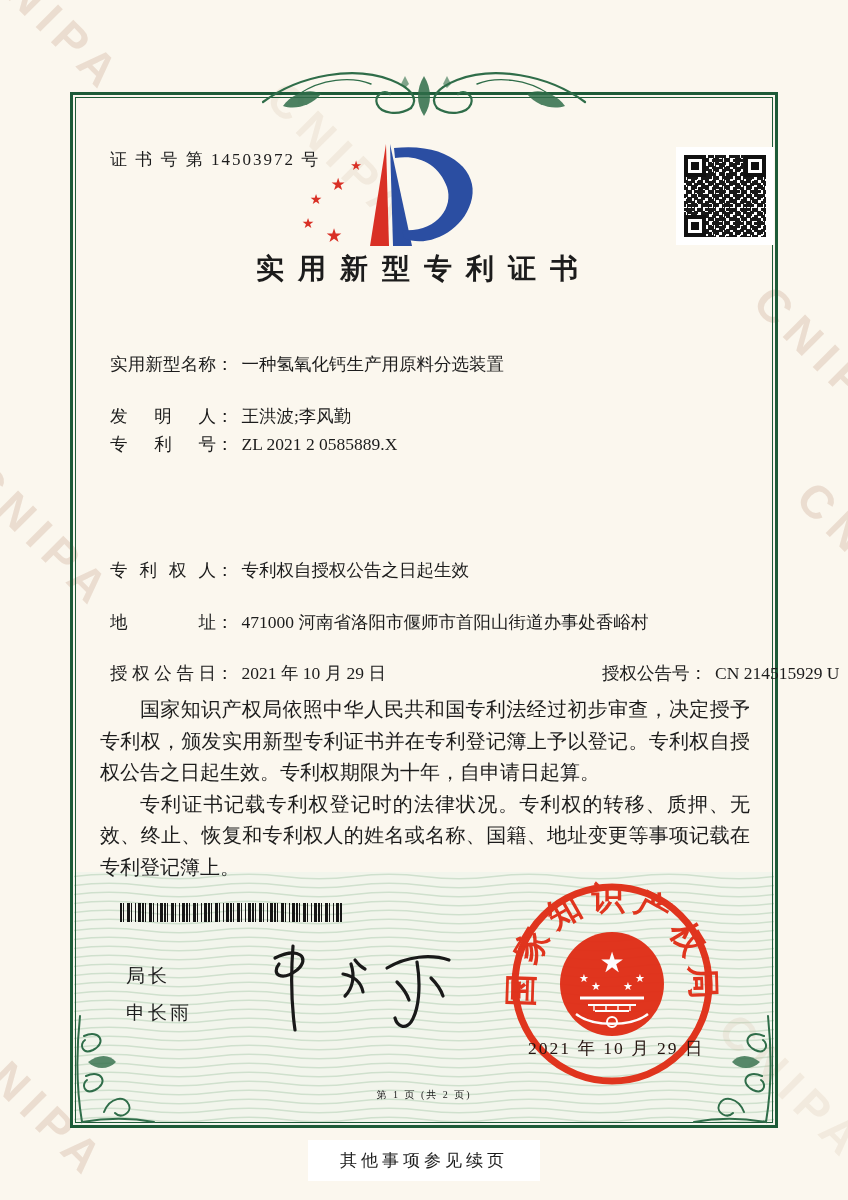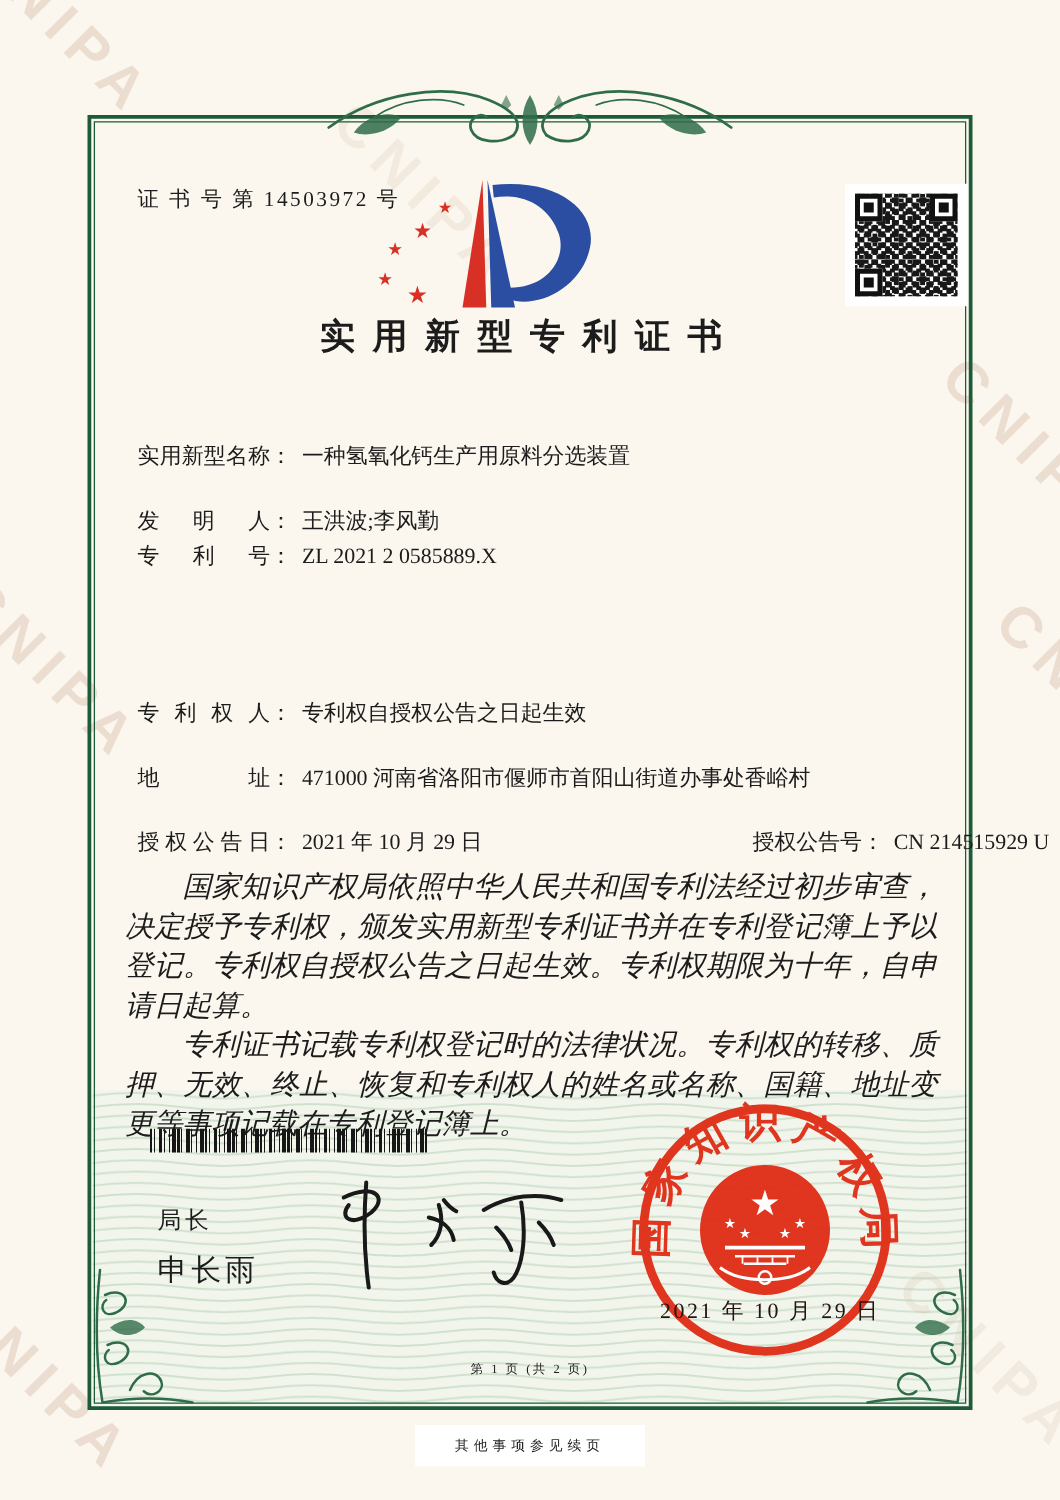--- a/index.html
+++ b/index.html
@@ -42,52 +42,52 @@
     font-size:28px; font-weight:bold; letter-spacing:14px; z-index:3;
   }
   
   .frow{position:absolute; left:110px; font-size:17.5px; z-index:3; white-space:nowrap;}
   .flabel{display:inline-block; width:106px; text-align:justify; text-align-last:justify;}
   .fcolon{display:inline-block; margin-right:8px;}
   .grant-no{position:absolute; left:455px; top:0; white-space:nowrap;margin-left:37px;}
   
   .body-text{
     position:absolute; left:100px; top:694px; width:650px;
-    font-size:23px; line-height:31.5px; text-align:justify; z-index:3;font-style:italic;
+    font-size:20px; line-height:31.5px; text-align:justify; z-index:3;
   }
   .body-text p{margin:0; text-indent:2em;}
   
   .barcode{
     position:absolute; left:120px; top:903px; width:222px; height:19px; z-index:3;
     background:repeating-linear-gradient(90deg,
       #161616 0 2px, transparent 2px 3px,
       #161616 3px 4px, transparent 4px 7px,
       #161616 7px 10px, transparent 10px 11px,
       #161616 11px 12px, transparent 12px 15px,
       #161616 15px 16px, transparent 16px 18px,
       #161616 18px 21px, transparent 21px 22px);
   }
   
   .signer-title{position:absolute; left:126px; top:963px; font-size:19px; letter-spacing:3px; z-index:3;text-align:center;}
-  .signer-name{position:absolute; left:126px; top:1000px; font-size:24px; letter-spacing:3px; z-index:3;}
+  .signer-name{position:absolute; left:126px; top:1000px; font-size:19px; letter-spacing:3px; z-index:3;}
   .sig{position:absolute; left:255px; top:938px; z-index:4;}
   
   .seal{position:absolute; left:502px; top:874px; z-index:3; opacity:.95;}
   .seal-date{
     position:absolute; left:528px; top:1036px; z-index:5;
     font-size:17.5px; letter-spacing:2px; color:#241410; white-space:nowrap;
   }
   
   .page-indicator{
     position:absolute; left:0; top:1088px; width:100%; text-align:center;
     font-size:10px; letter-spacing:2px; z-index:3;
   }
   .cont-note{
     position:absolute; left:50%; top:1140px; transform:translateX(-50%);
-    background:#ffffff; padding:9px 32px; font-size:11px; letter-spacing:4px; z-index:3;
+    background:#ffffff; padding:9px 32px; font-size:17px; letter-spacing:4px; z-index:3;
   }
   .orn-top{position:absolute; left:259px; top:64px; z-index:3;}
   .flr{position:absolute; bottom:74px; z-index:3;}
   .flr.left{left:74px;} .flr.right{right:74px;}
 </style>
 </head>
 <body>
 
 <div class="page">
 

